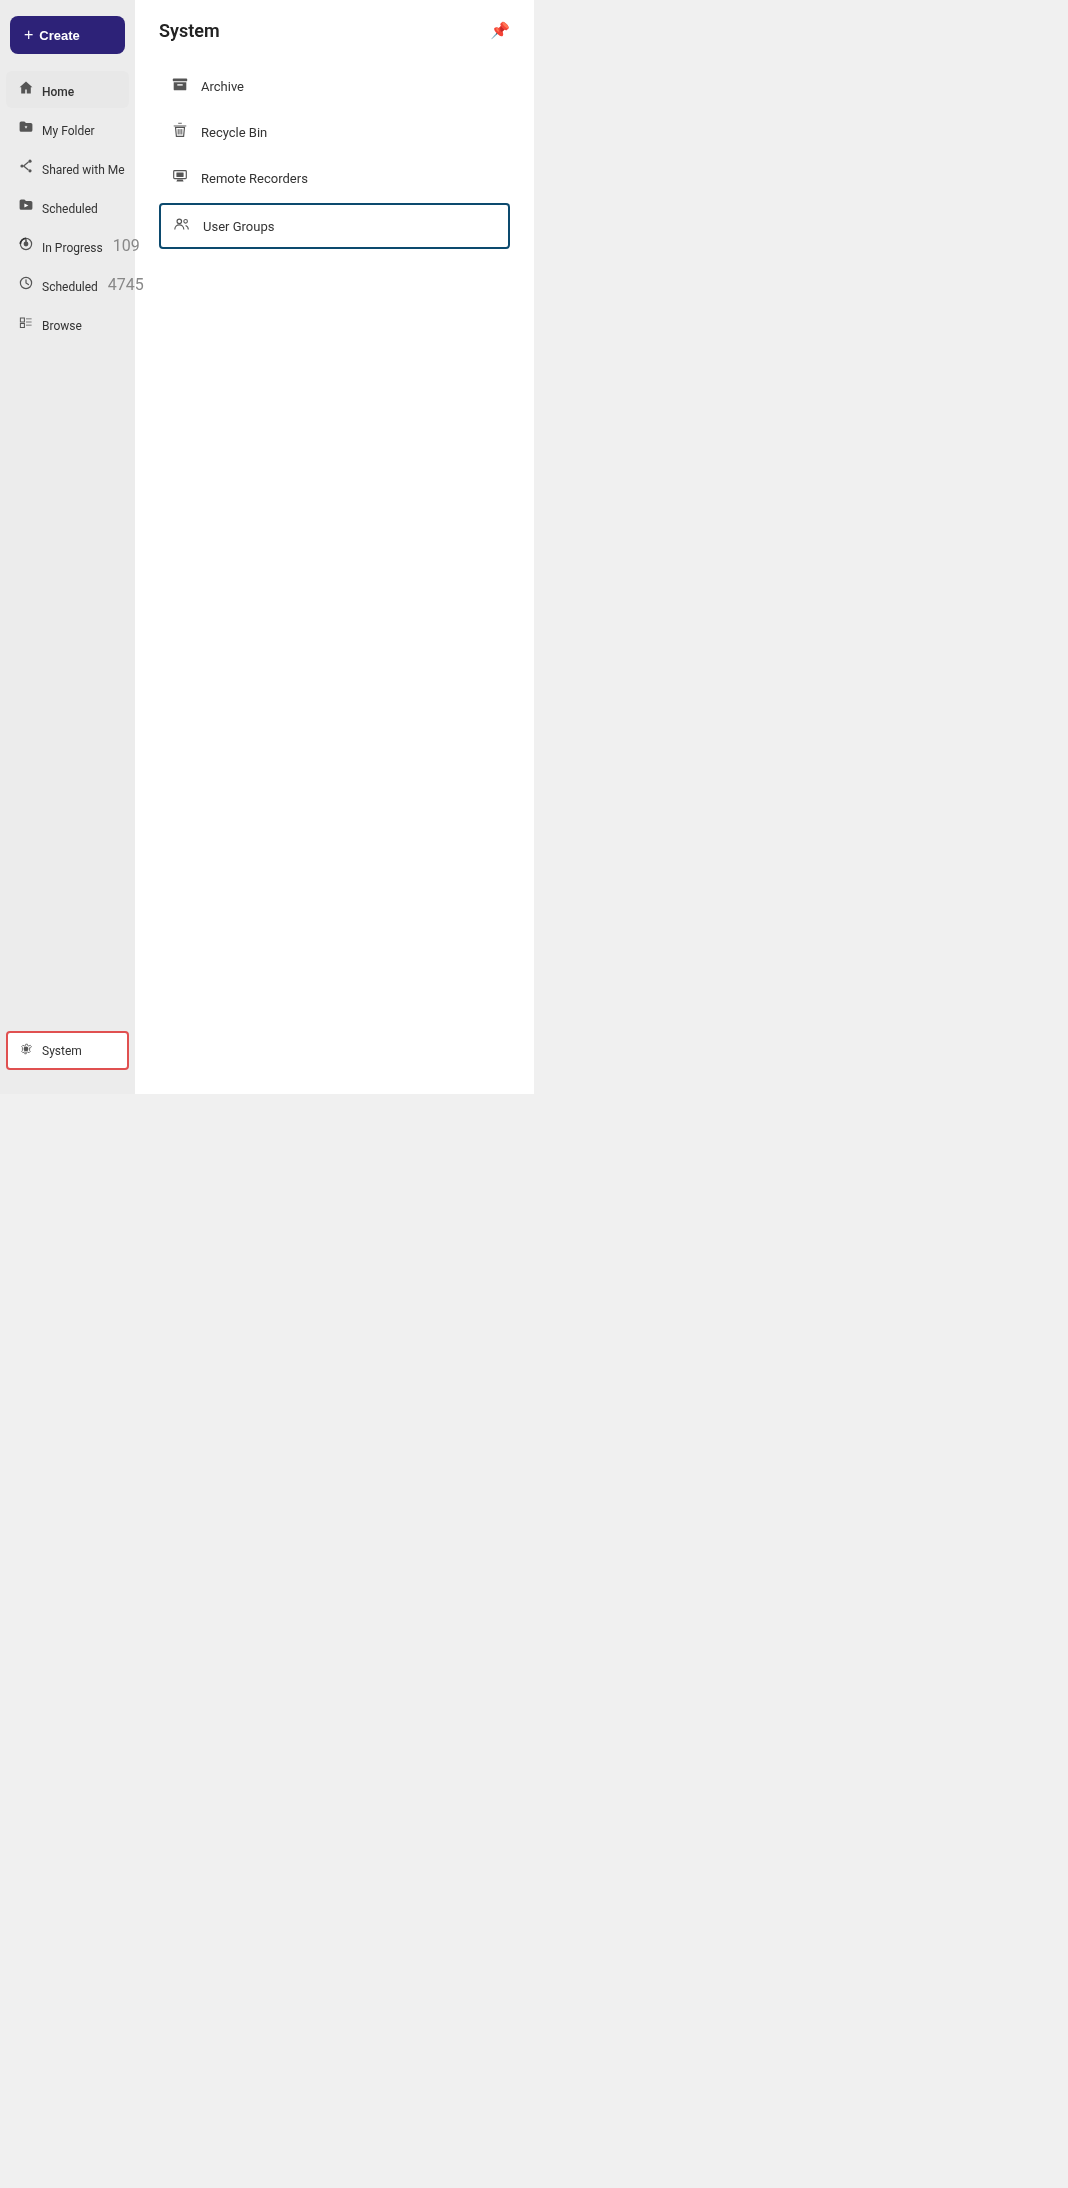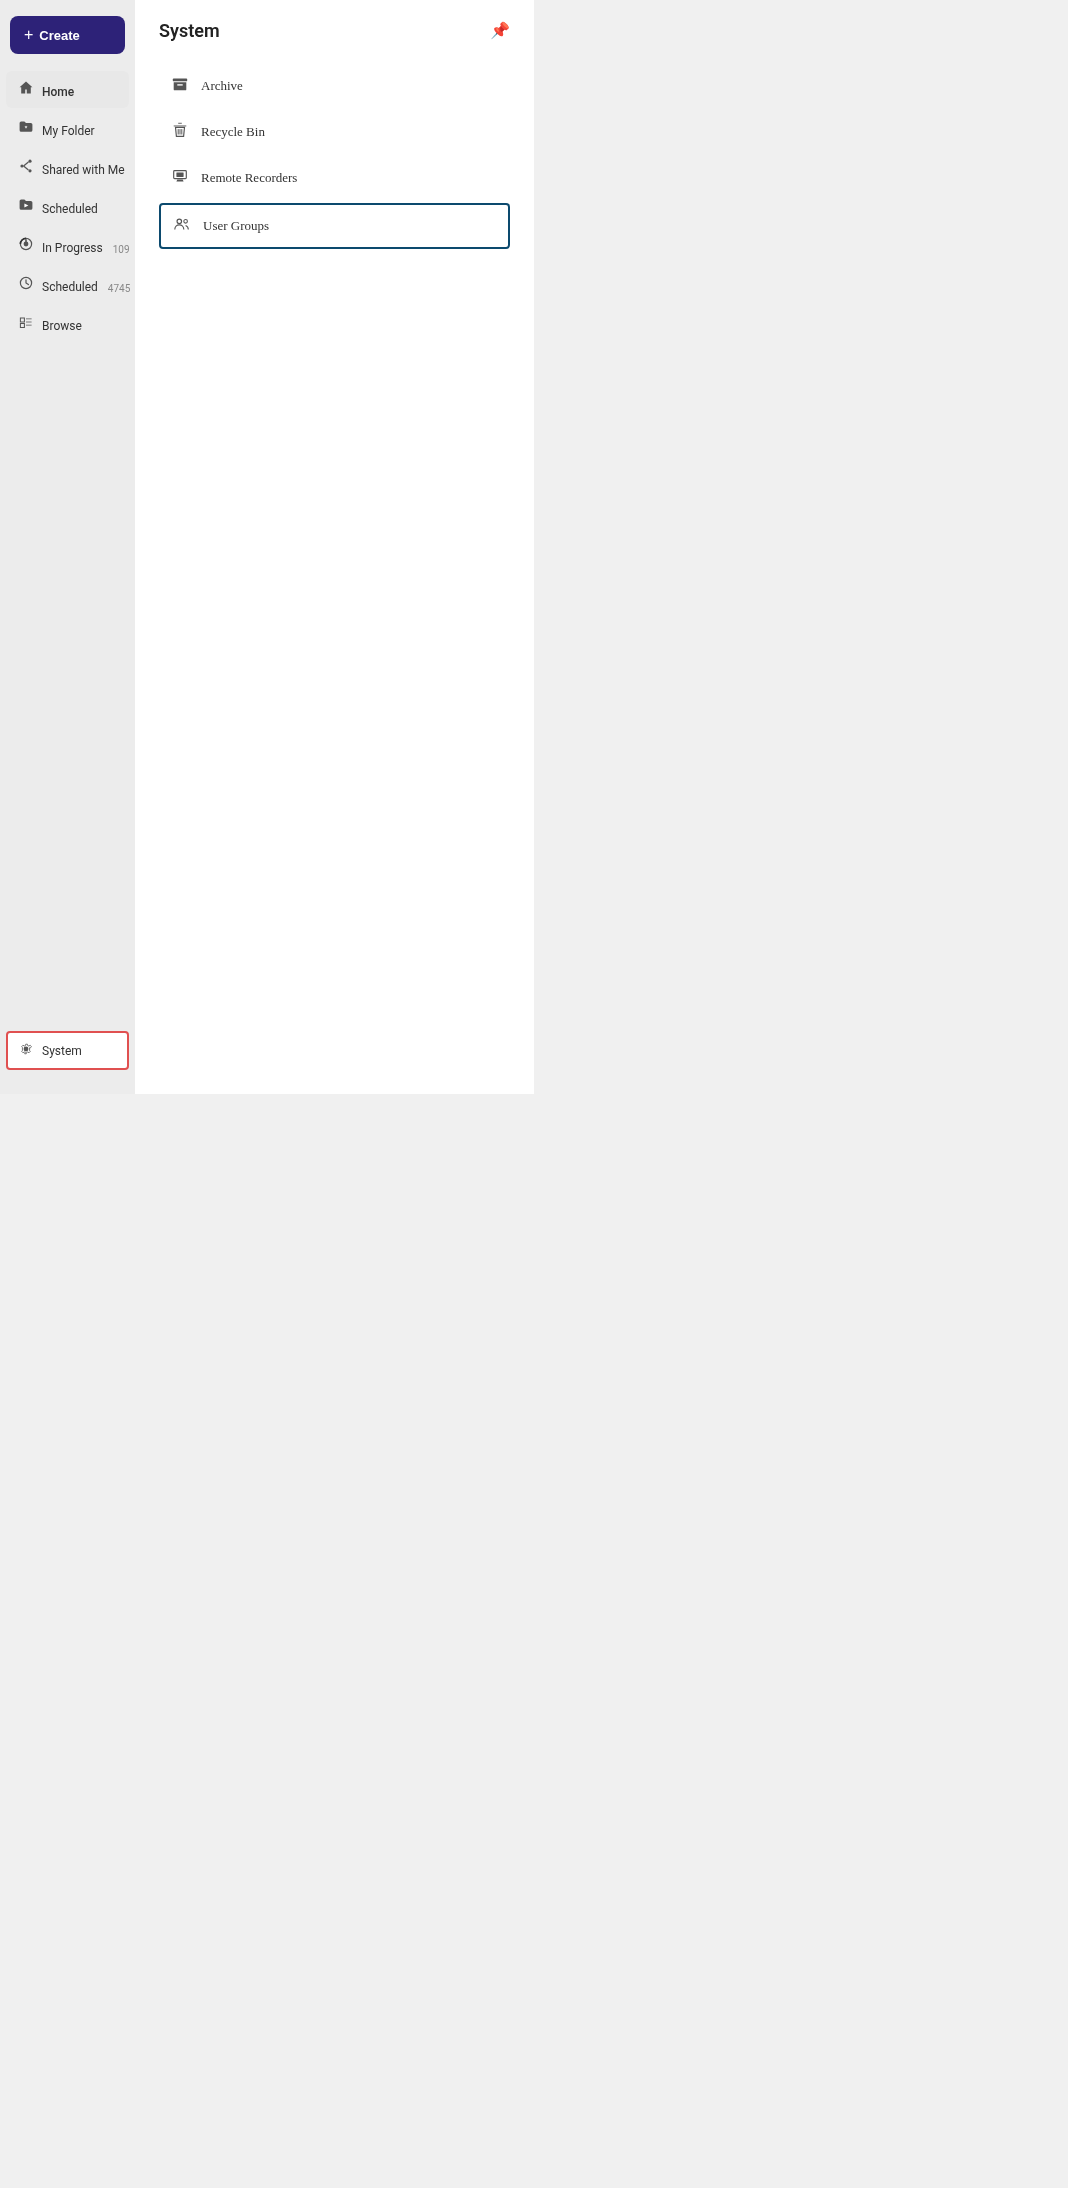--- a/index.html
+++ b/index.html
@@ -80,21 +80,21 @@
       width: 16px;
       text-align: center;
     }
 
     .nav-item .label {
       color: #333;
     }
 
     .nav-item .badge {
       color: #888;
-      font-size: 10px;
+      font-size: 16px;
       margin-left: 2px;
     }
 
     .sidebar-bottom {
       padding: 8px 6px;
     }
 
     .system-button {
       display: flex;
       align-items: center;
@@ -132,21 +132,20 @@
     .pin-icon {
       font-size: 16px;
       color: #666;
       cursor: pointer;
     }
 
     .menu-list {
       display: flex;
       flex-direction: column;
       gap: 4px;
-      font-family: Liberation Serif, serif;
     }
 
     .menu-item {
       display: flex;
       align-items: center;
       gap: 12px;
       padding: 10px 12px;
       cursor: pointer;
       font-size: 13px;
       color: #333;

